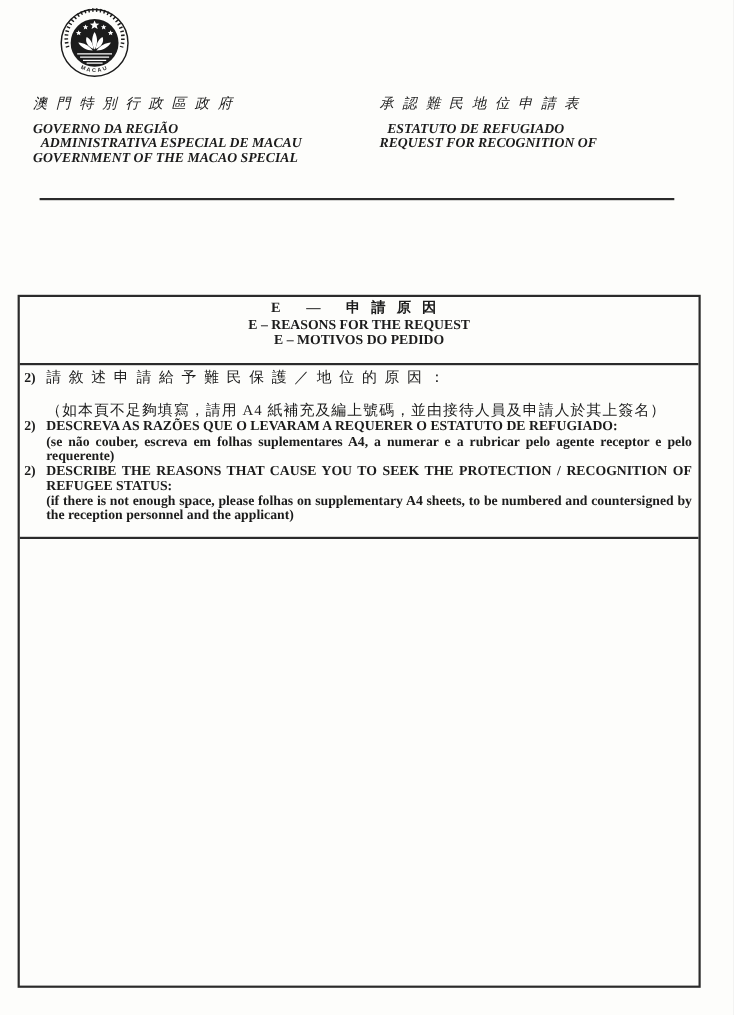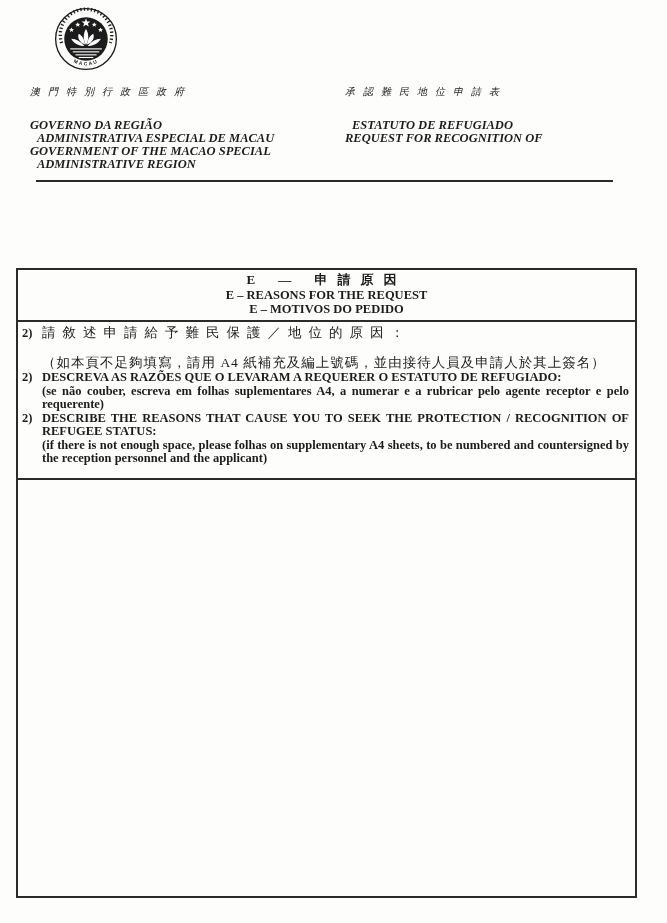--- a/index.html
+++ b/index.html
@@ -10,41 +10,41 @@
   }
 
   
   .emblem { position:absolute; left:53px; top:6px; width:66px; height:66px; }
 
   
   .hdr-col { position:absolute; top:85px; }
   .hdr-left  { left:30px;  width:312px; }
   .hdr-right { left:345px; width:300px; }
   .hdr-zh {
-    font-size:10px; letter-spacing:8px; font-style:italic;
-    white-space:nowrap; margin-bottom:20px;
+    font-size:13px; letter-spacing:8px; font-style:italic;
+    white-space:nowrap; margin-bottom:8px;
   }
   .hdr-line {
     font-size:12.5px; font-weight:bold; font-style:italic;
     line-height:13px; white-space:nowrap;
   }
   .hdr-line.indent { padding-left:7px; }
   .hdr-rule {
     position:absolute; left:36px; top:180px; width:577px; height:0;
     border-top:2px solid #2b2b2b;
   }
 
   
   .form-box {
     position:absolute; left:16px; top:268px; width:621px; height:630px;
     border:2px solid #2b2b2b; box-sizing:border-box;
     display:flex; flex-direction:column; background:#fdfdfb;
   }
   .e-head {
-    border-bottom:2px solid #2b2b2b; text-align:center; padding:2px 0 4px;
+    border-bottom:2px solid #2b2b2b; text-align:center; padding:2px 0 14px;
   }
   .e-zh   { font-size:13px; font-weight:bold; letter-spacing:10px; line-height:16px; }
   .e-line { font-size:12.5px; font-weight:bold; line-height:14px; }
 
   .q { border-bottom:2px solid #2b2b2b; padding:3px 6px 12px 4px; }
   .q-row  { display:flex; }
   .q-num  { flex:none; width:20px; font-size:12.5px; font-weight:bold; line-height:16px; }
   .q-body { flex:1; min-width:0; }
 
   .lang-zh .q-text { font-size:13.5px; letter-spacing:7px;  line-height:16px; }
@@ -97,21 +97,20 @@
         <textPath href="#botArc" startOffset="50%" text-anchor="middle">MACAU</textPath>
       </text>
     </svg>
   </div>
 
   <div class="hdr-col hdr-left">
     <div class="hdr-zh">澳門特別行政區政府</div>
     <div class="hdr-line">GOVERNO DA REGIÃO</div>
     <div class="hdr-line indent">ADMINISTRATIVA ESPECIAL DE MACAU</div>
     <div class="hdr-line">GOVERNMENT OF THE MACAO SPECIAL</div>
-    <div class="hdr-line indent">ADMINISTRATIVE REGION</div>
   </div>
 
   <div class="hdr-col hdr-right">
     <div class="hdr-zh">承認難民地位申請表</div>
     <div class="hdr-line indent">ESTATUTO DE REFUGIADO</div>
     <div class="hdr-line">REQUEST FOR RECOGNITION OF</div>
   </div>
 
   <div class="hdr-rule"></div>
 

